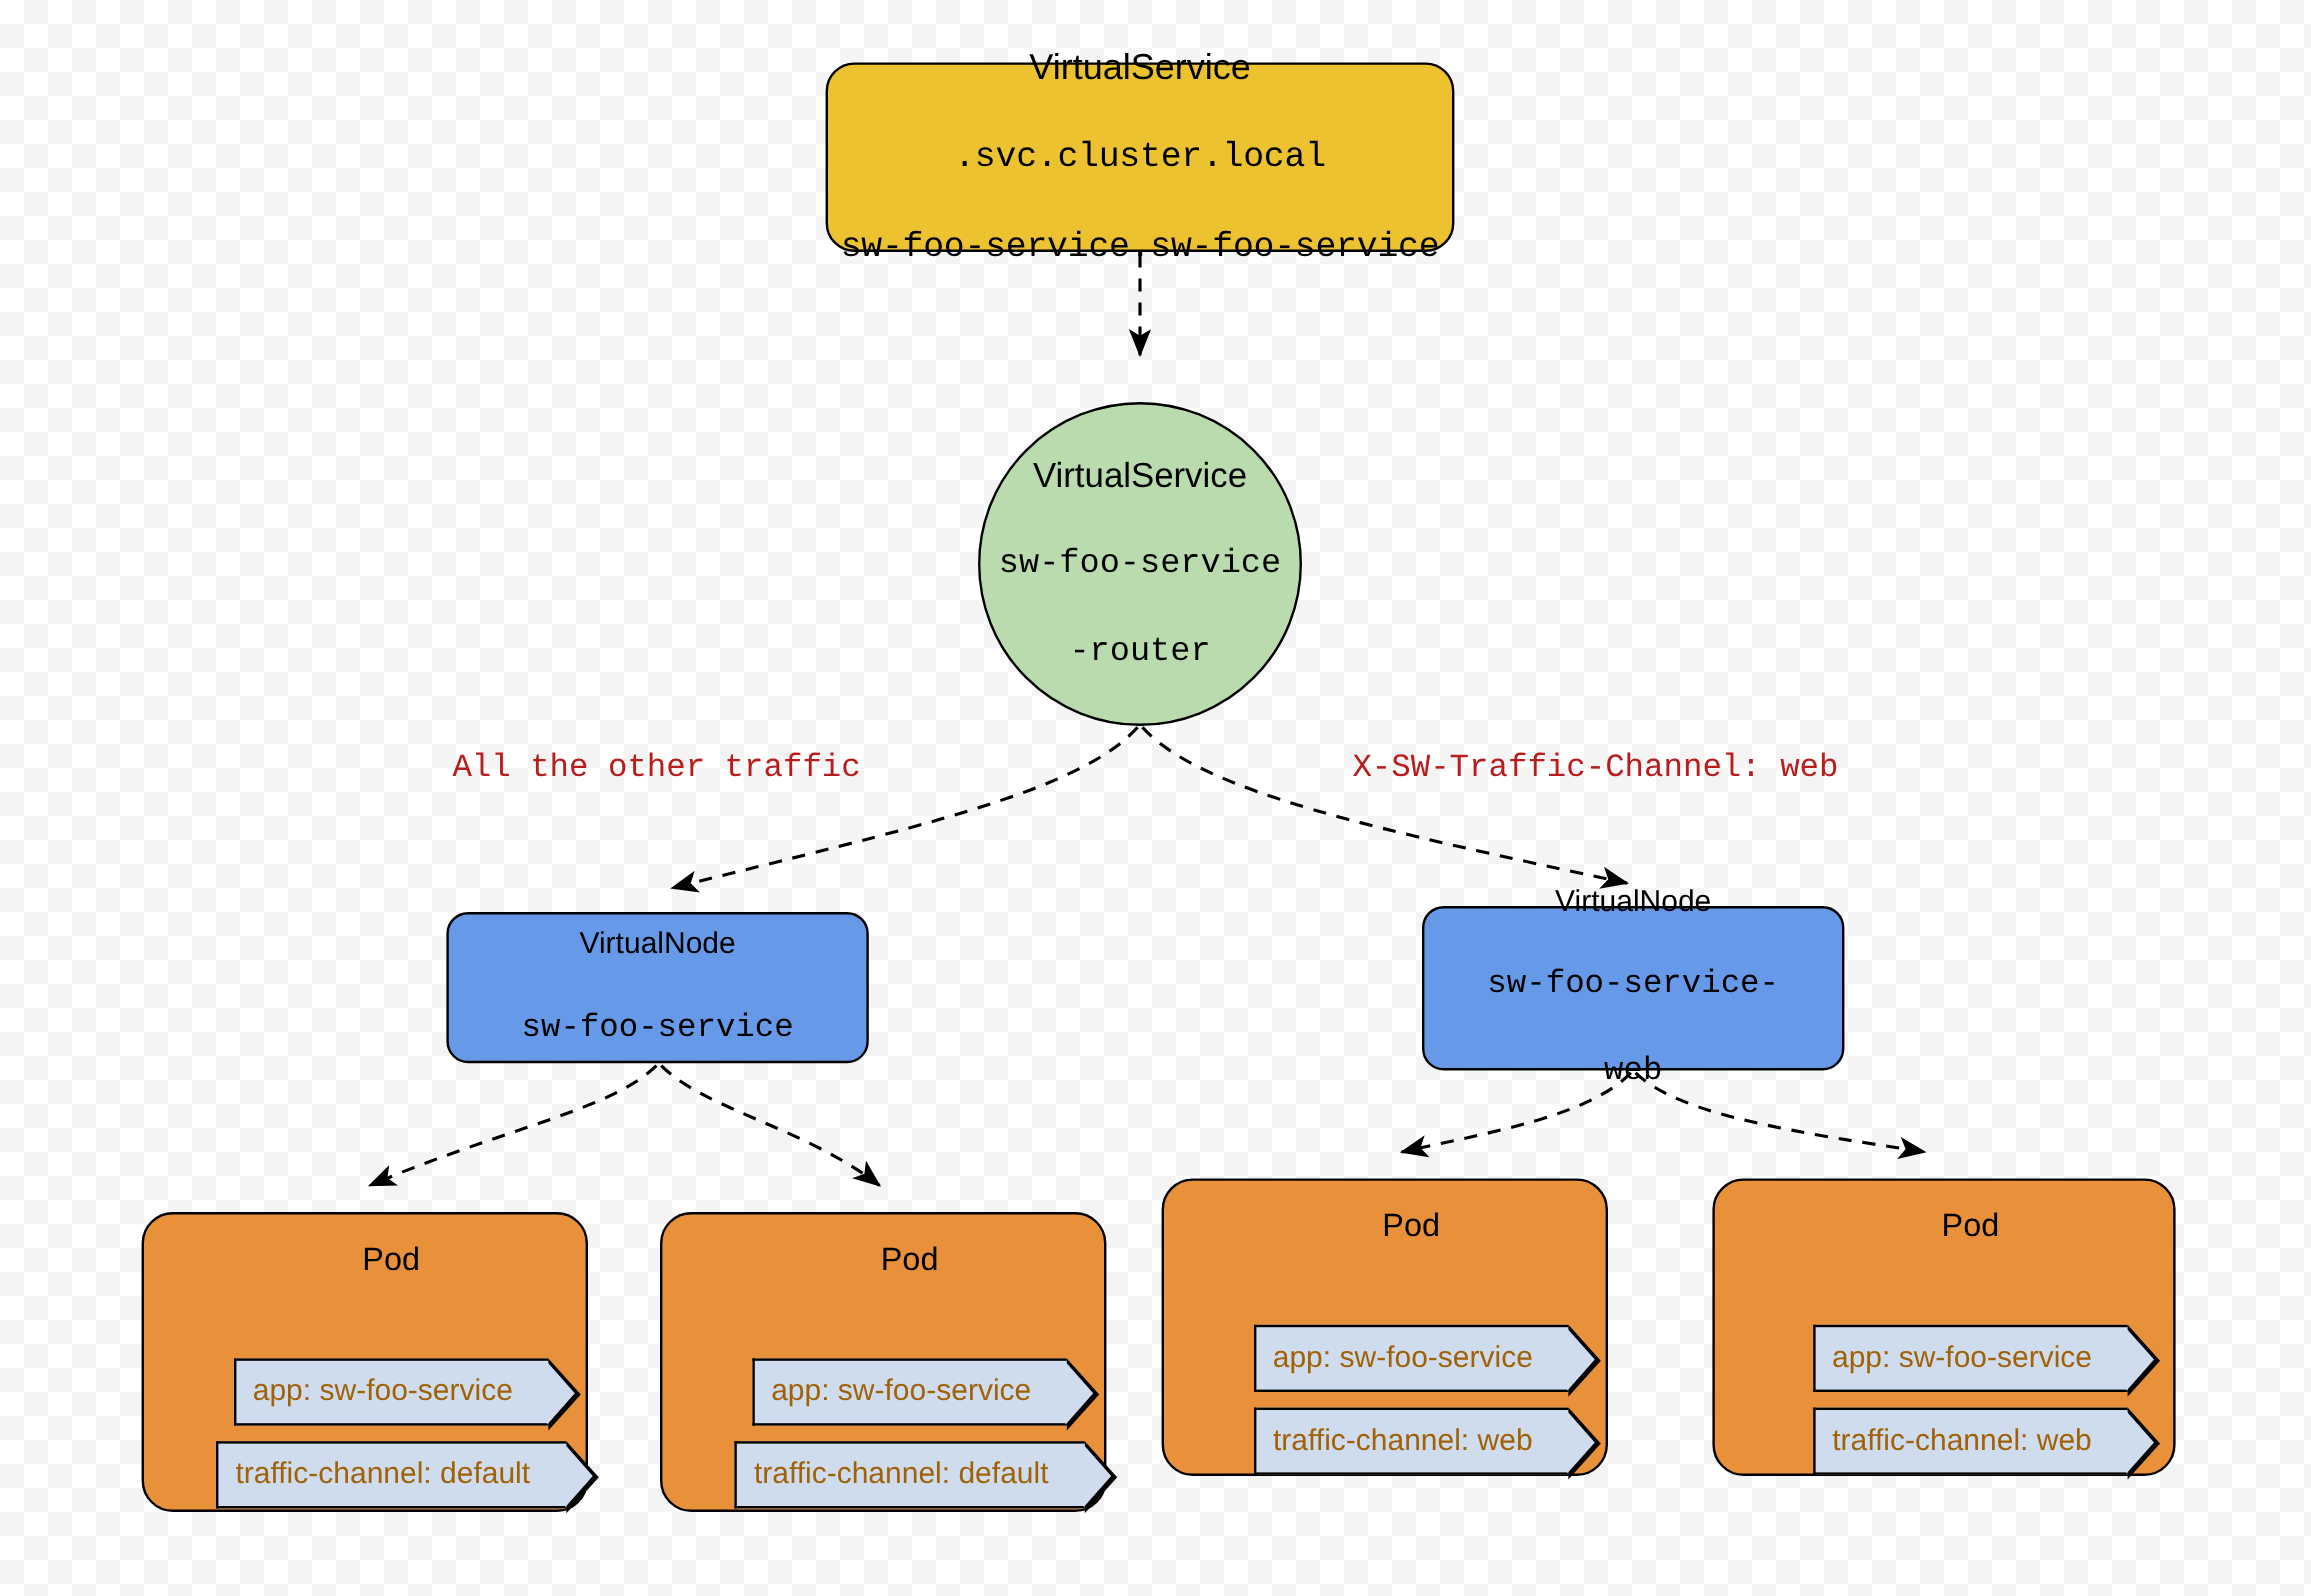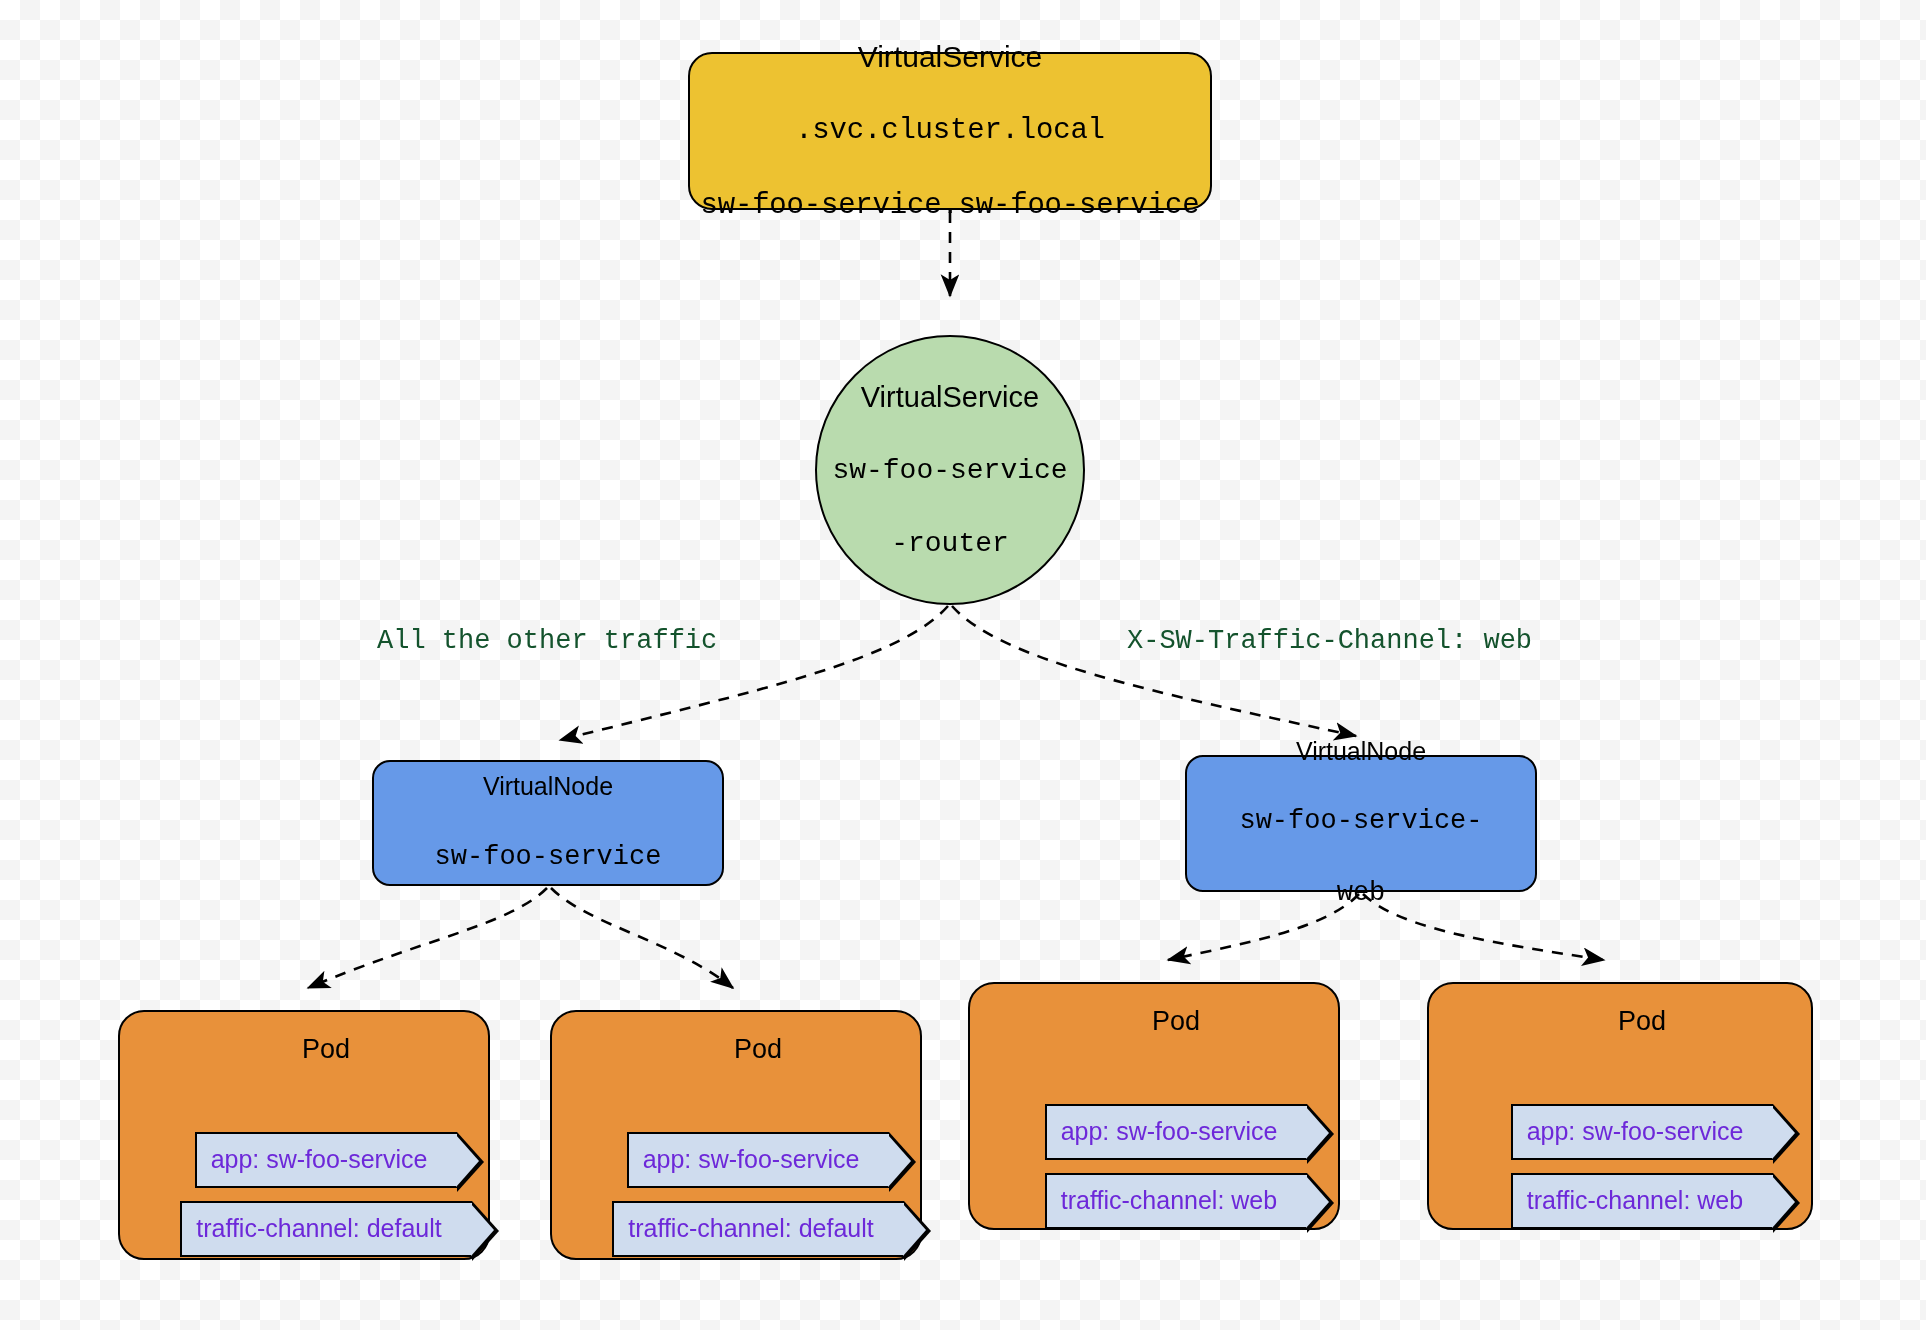--- a/index.html
+++ b/index.html
@@ -40,35 +40,35 @@
   .vnode .m{font-family:"Liberation Mono",monospace;font-size:27px;}
 
   
   .pod{background:#e8913a;border-radius:26px;align-items:center;justify-content:flex-start;
        padding-top:22px;padding-left:44px;}
   .pod .ptitle{font-size:27px;margin-bottom:26px;}
   .pod .tags{width:100%;display:flex;flex-direction:column;align-items:center;gap:13px;}
   .tag{position:relative;height:56px;box-sizing:border-box;
        background:#cfdcee;border:2.2px solid #000;border-right:none;
        display:flex;align-items:center;justify-content:center;
-       font-size:25px;color:#6d28d9;padding:0 30px 0 14px;margin-right:0;}
+       font-size:25px;color:#a16207;padding:0 30px 0 14px;margin-right:0;}
   .tag:after{content:"";position:absolute;right:-27px;top:-2.2px;
        width:0;height:0;border-top:30px solid transparent;border-bottom:30px solid transparent;
        border-left:27px solid #000;}
   .tag:before{content:"";position:absolute;right:-22px;top:1px;z-index:1;
        width:0;height:0;border-top:26.5px solid transparent;border-bottom:26.5px solid transparent;
        border-left:23px solid #cfdcee;}
   .tag span{position:relative;z-index:2;white-space:nowrap;}
 
   #pod1{left:118px;top:1010px;width:372px;height:250px;}
   #pod2{left:550px;top:1010px;width:372px;height:250px;}
   #pod3{left:968px;top:982px;width:372px;height:248px;}
   #pod4{left:1427px;top:982px;width:386px;height:248px;}
 
-  .elabel{position:absolute;font-family:"Liberation Mono",monospace;font-size:27px;color:#14532d;
+  .elabel{position:absolute;font-family:"Liberation Mono",monospace;font-size:27px;color:#b91c1c;
           white-space:nowrap;}
   #lbl-left{left:377px;top:626px;}
   #lbl-right{left:1127px;top:626px;}
 </style>
 </head>
 <body>
 
 <div id="canvas">
 
   <svg class="edges" viewBox="0 0 1926 1330">

